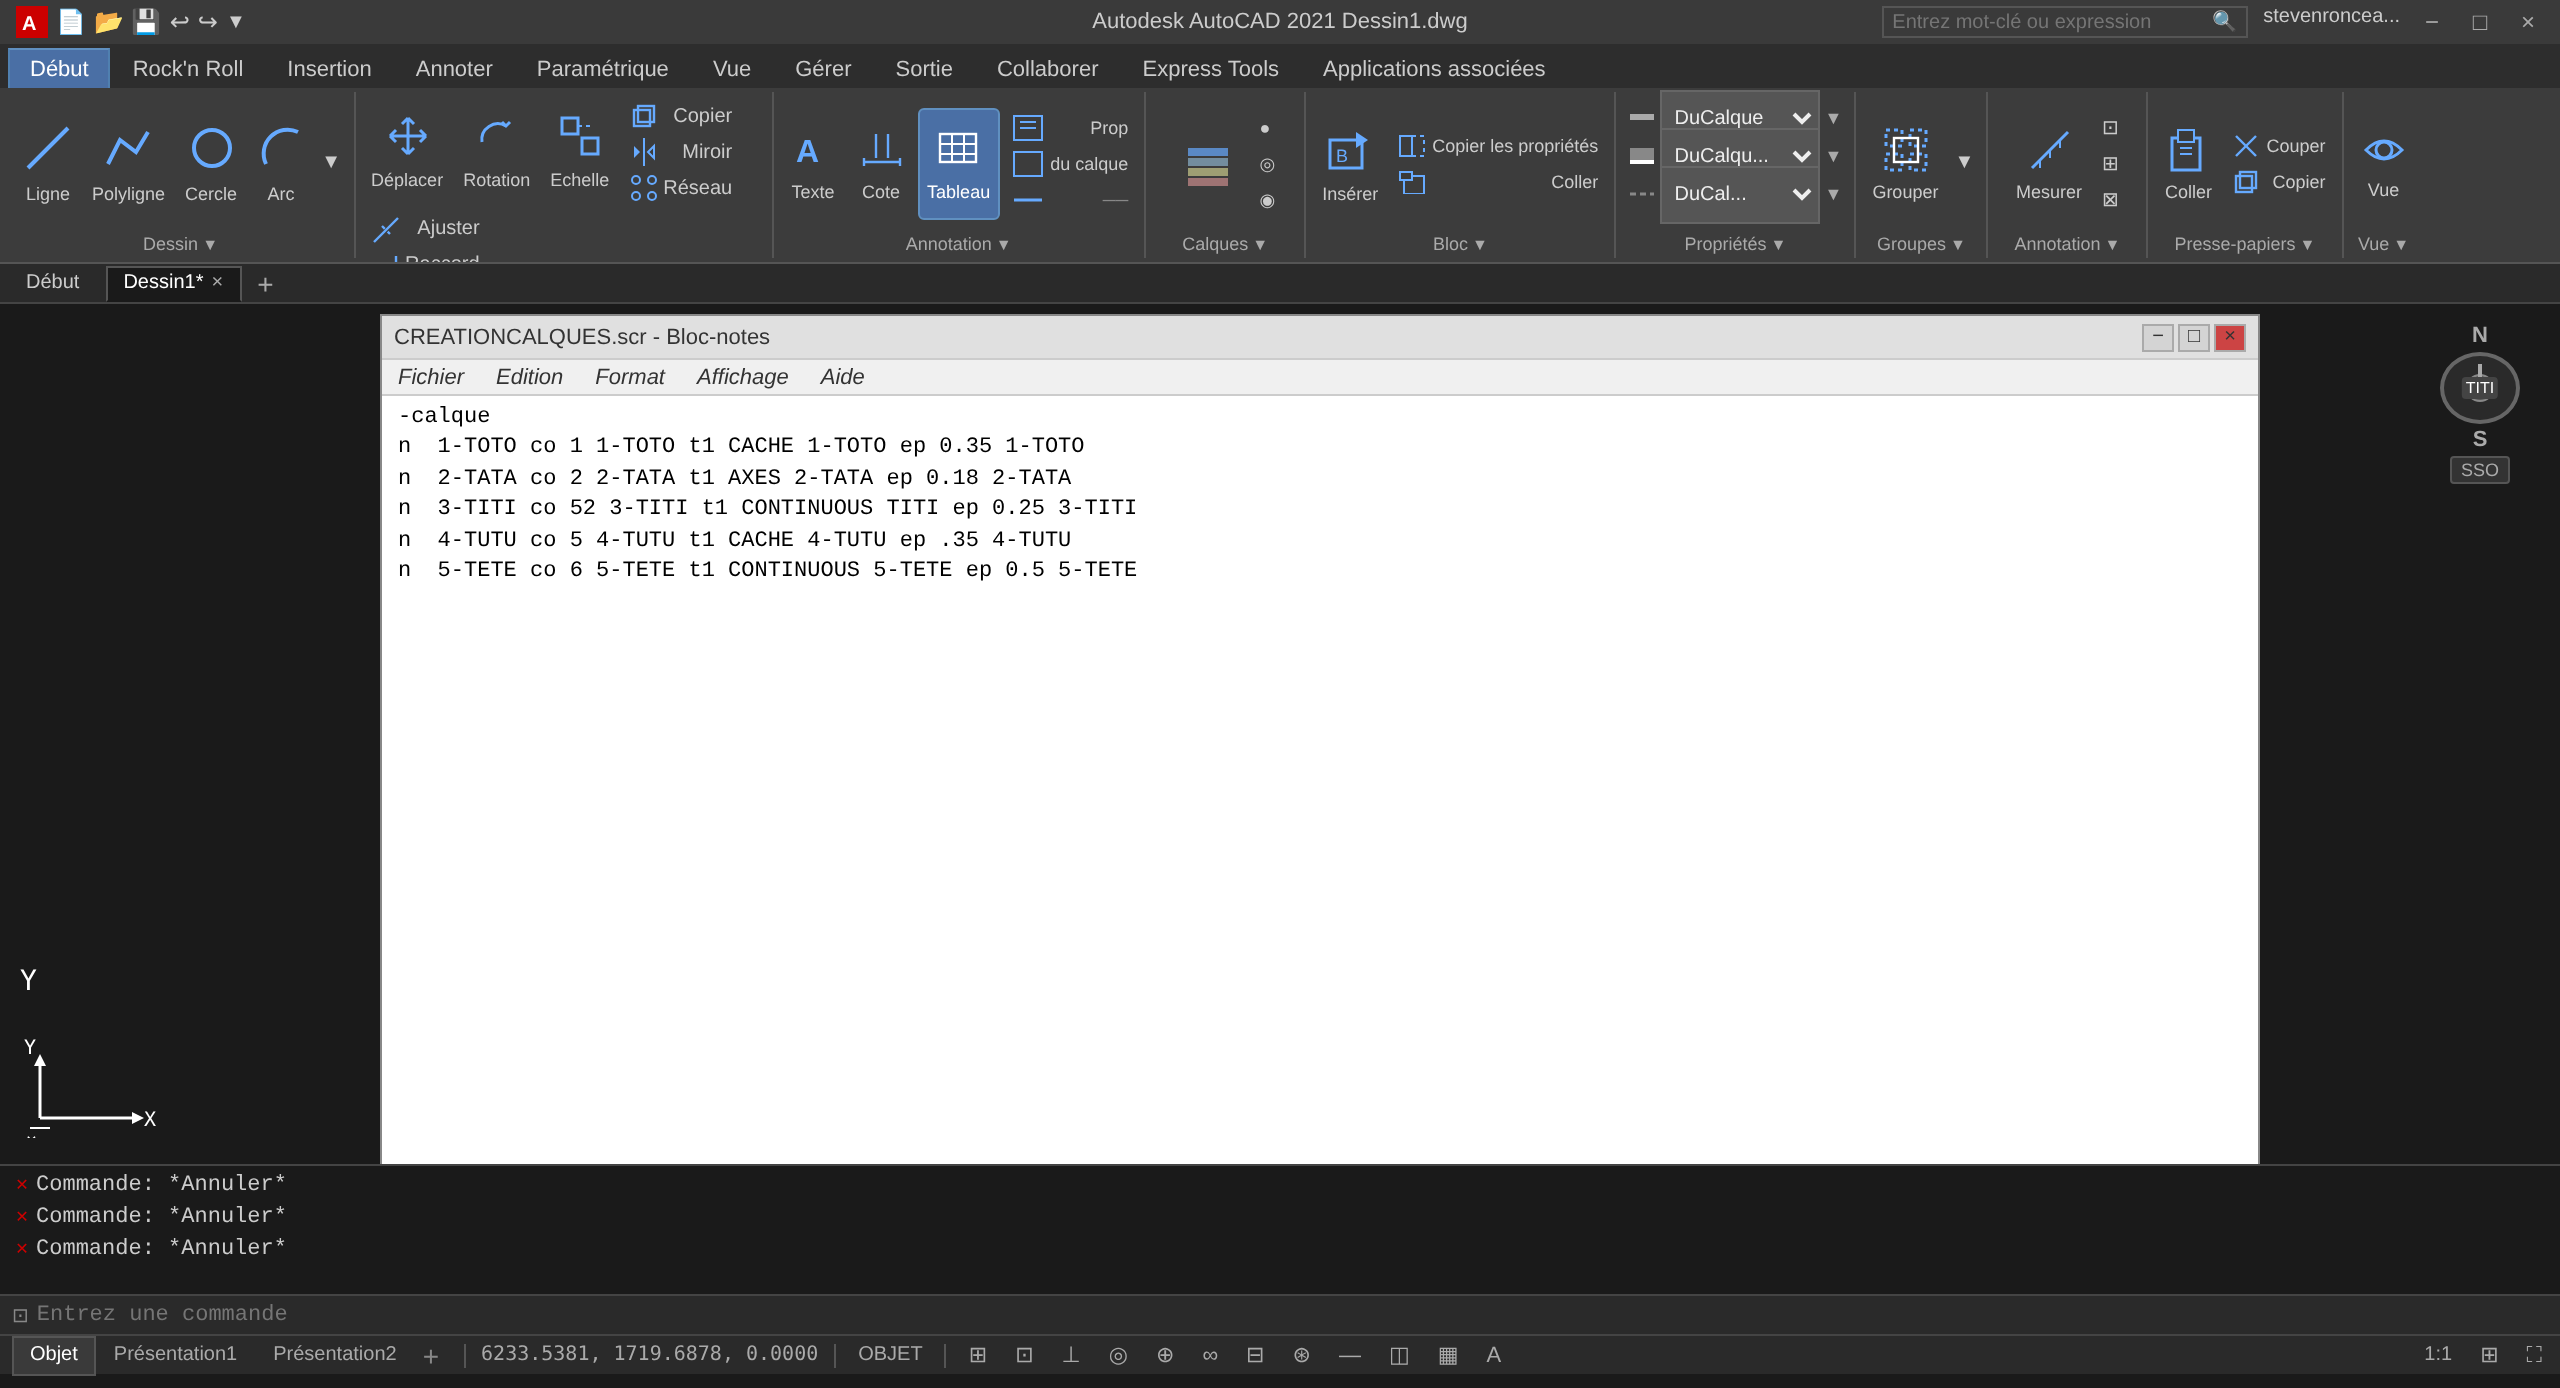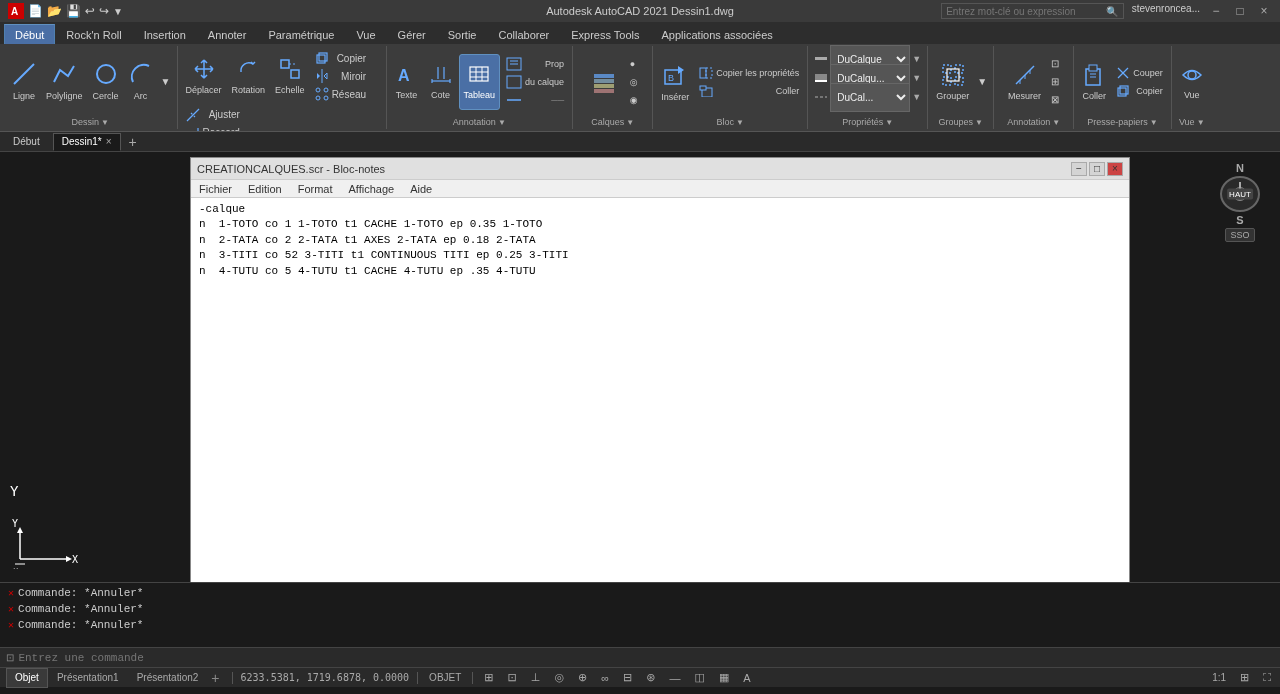--- a/index.html
+++ b/index.html
@@ -199,20 +199,21 @@
     #notepad-titlebar .np-btn { width: 16px; height: 14px; border: 1px solid #aaa; background: #d4d4d4; display: flex; align-items: center; justify-content: center; cursor: pointer; font-size: 10px; }
     #notepad-menu {
       height: 18px;
       background: #f0f0f0;
       display: flex;
       align-items: center;
       padding: 0 4px;
       gap: 8px;
       border-bottom: 1px solid #ccc;
       font-size: 11px;
+      font-style: italic;
     }
     .np-menu-item { cursor: pointer; color: #333; padding: 0 4px; }
     #notepad-content {
       flex: 1;
       background: #fff;
       overflow: auto;
       padding: 4px 8px;
       font-family: 'Courier New', monospace;
       font-size: 11px;
       color: #000;
@@ -798,21 +799,21 @@
           <text x="3" y="54" font-size="9" fill="white">×</text>
         </svg>
       </div>
     </div>
 
     <div id="compass">
       <span style="color:#aaa;font-size:11px;font-weight:bold;">N</span>
       <div style="width:40px;height:40px;border-radius:50%;border:2px solid #666;background:#2a2a2a;display:flex;align-items:center;justify-content:center;position:relative;cursor:pointer;">
         <div style="width:2px;height:16px;background:#aaa;position:absolute;top:4px;left:50%;margin-left:-1px;"></div>
         <div style="width:14px;height:14px;border-radius:50%;background:#555;border:1px solid #888;"></div>
-        <span style="position:absolute;top:50%;left:50%;transform:translate(-50%,-50%);font-size:8px;color:white;background:#444;padding:1px 2px;white-space:nowrap;border-radius:2px;cursor:pointer;">HAUT</span>
+        <span style="position:absolute;top:50%;left:50%;transform:translate(-50%,-50%);font-size:8px;color:white;background:#444;padding:1px 2px;white-space:nowrap;border-radius:2px;cursor:pointer;">TITI</span>
       </div>
       <span style="color:#aaa;font-size:11px;font-weight:bold;">S</span>
       <div style="background:#333;border:1px solid #555;padding:1px 4px;border-radius:2px;font-size:9px;color:#aaa;cursor:pointer;">SSO</div>
     </div>
 
     <div id="notepad">
       <div id="notepad-titlebar">
         <span class="np-title">CREATIONCALQUES.scr - Bloc-notes</span>
         <div class="np-btns">
           <div class="np-btn">−</div>
@@ -835,20 +836,23 @@
             <span class="cmd">n  1-TOTO co 1 1-TOTO t1 CACHE 1-TOTO ep 0.35 1-TOTO</span>
           </div>
         <div class="line">
             <span class="cmd">n  2-TATA co 2 2-TATA t1 AXES 2-TATA ep 0.18 2-TATA</span>
           </div>
         <div class="line">
             <span class="cmd">n  3-TITI co 52 3-TITI t1 CONTINUOUS TITI ep 0.25 3-TITI</span>
           </div>
         <div class="line">
             <span class="cmd">n  4-TUTU co 5 4-TUTU t1 CACHE 4-TUTU ep .35 4-TUTU</span>
+          </div>
+        <div class="line">
+            <span class="cmd">n  5-TETE co 6 5-TETE t1 CONTINUOUS 5-TETE ep 0.5 5-TETE</span>
           </div>
       </div>
 
     </div>
 
   </div>
 </div>
 
 <div id="command-area">
   <div id="command-history">

